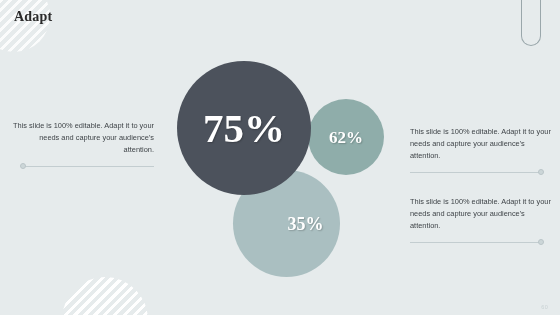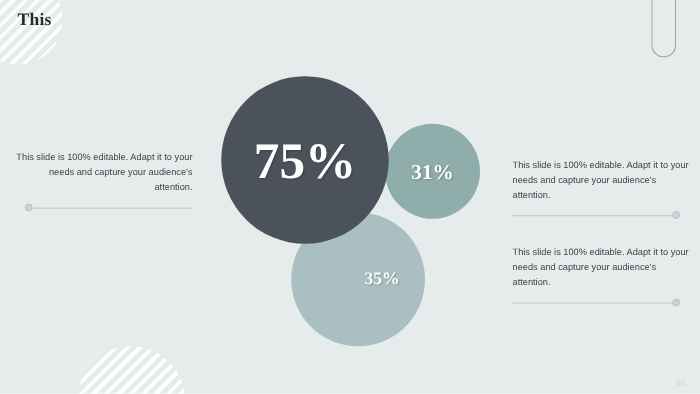--- a/index.html
+++ b/index.html
@@ -104,21 +104,21 @@
   #venn-circle-secondary .venn-label { font-size: 17px; }
 
   #venn-circle-tertiary {
     left: 233px;
     top: 170px;
     width: 107px;
     height: 107px;
     background: #aabfc1;
     z-index: 1;
   }
-  #venn-circle-tertiary .venn-label { font-size: 14px; margin-left: 38px; }
+  #venn-circle-tertiary .venn-label { font-size: 18px; margin-left: 38px; }
 
   
   .callout {
     position: absolute;
     width: 146px;
   }
   .callout-text {
     font-size: 7.4px;
     line-height: 1.65;
     color: #3f4448;
@@ -170,28 +170,28 @@
 <body>
 
 <div id="slide">
 
   <div class="stripe-circle" id="stripe-tl"></div>
 
   <div class="stripe-circle" id="stripe-bl"></div>
 
   <div id="tube-decoration"></div>
 
-  <div id="page-title">This</div>
+  <div id="page-title">Adapt</div>
 
   <div class="venn-circle" id="venn-circle-primary">
     <span class="venn-label">75%</span>
   </div>
 
   <div class="venn-circle" id="venn-circle-secondary">
-    <span class="venn-label">31%</span>
+    <span class="venn-label">62%</span>
   </div>
 
   <div class="venn-circle" id="venn-circle-tertiary">
     <span class="venn-label">35%</span>
   </div>
 
   <div class="callout callout-left" id="callout-left-1">
     <div class="callout-text">This slide is 100% editable. Adapt it to your needs and capture your audience's attention.</div>
     <div class="connector">
       <div class="connector-line"></div>

